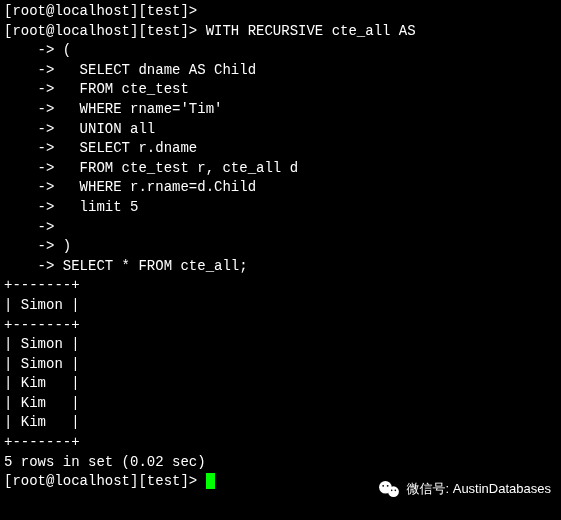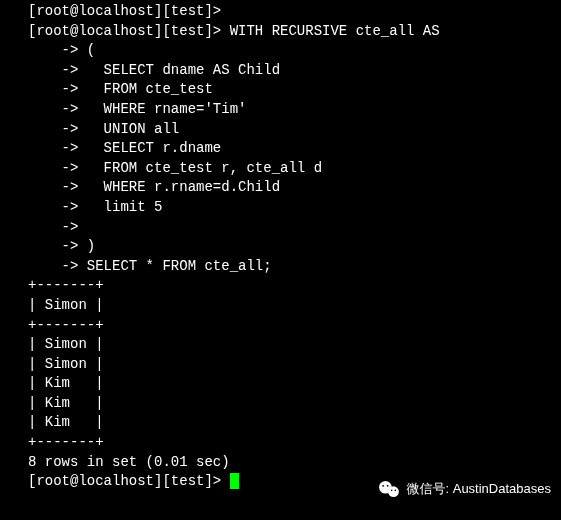--- a/index.html
+++ b/index.html
@@ -14,21 +14,20 @@
       font-size: 14px;
       line-height: 1.4;
       width: 561px;
       height: 520px;
       overflow: hidden;
       position: relative;
       padding: 2px 4px;
     }
     .line {
       white-space: pre;
-      margin-left: 24px;
     }
     .prompt {
       color: #fff;
     }
     .cursor {
       display: inline-block;
       width: 9px;
       height: 16px;
       background: #00ff00;
       vertical-align: text-bottom;
@@ -69,21 +68,21 @@
 <div class="line">    -&gt; SELECT * FROM cte_all;</div>
 <div class="line">+-------+</div>
 <div class="line">| Simon |</div>
 <div class="line">+-------+</div>
 <div class="line">| Simon |</div>
 <div class="line">| Simon |</div>
 <div class="line">| Kim   |</div>
 <div class="line">| Kim   |</div>
 <div class="line">| Kim   |</div>
 <div class="line">+-------+</div>
-<div class="line">8 rows in set (0.01 sec)</div>
+<div class="line">5 rows in set (0.02 sec)</div>
 <div class="line"></div>
 <div class="line"><span class="prompt">[root@localhost][test]&gt; </span><span class="cursor"></span></div>
 
 <div class="watermark">
   <svg class="wechat-icon" viewBox="0 0 24 20">
     <circle cx="8" cy="8" r="7" fill="#fff"></circle>
     <circle cx="17" cy="13" r="6" fill="#fff"></circle>
     <circle cx="5.5" cy="6.5" r="1" fill="#000"></circle>
     <circle cx="10.5" cy="6.5" r="1" fill="#000"></circle>
     <circle cx="15" cy="11.5" r="0.9" fill="#000"></circle>

